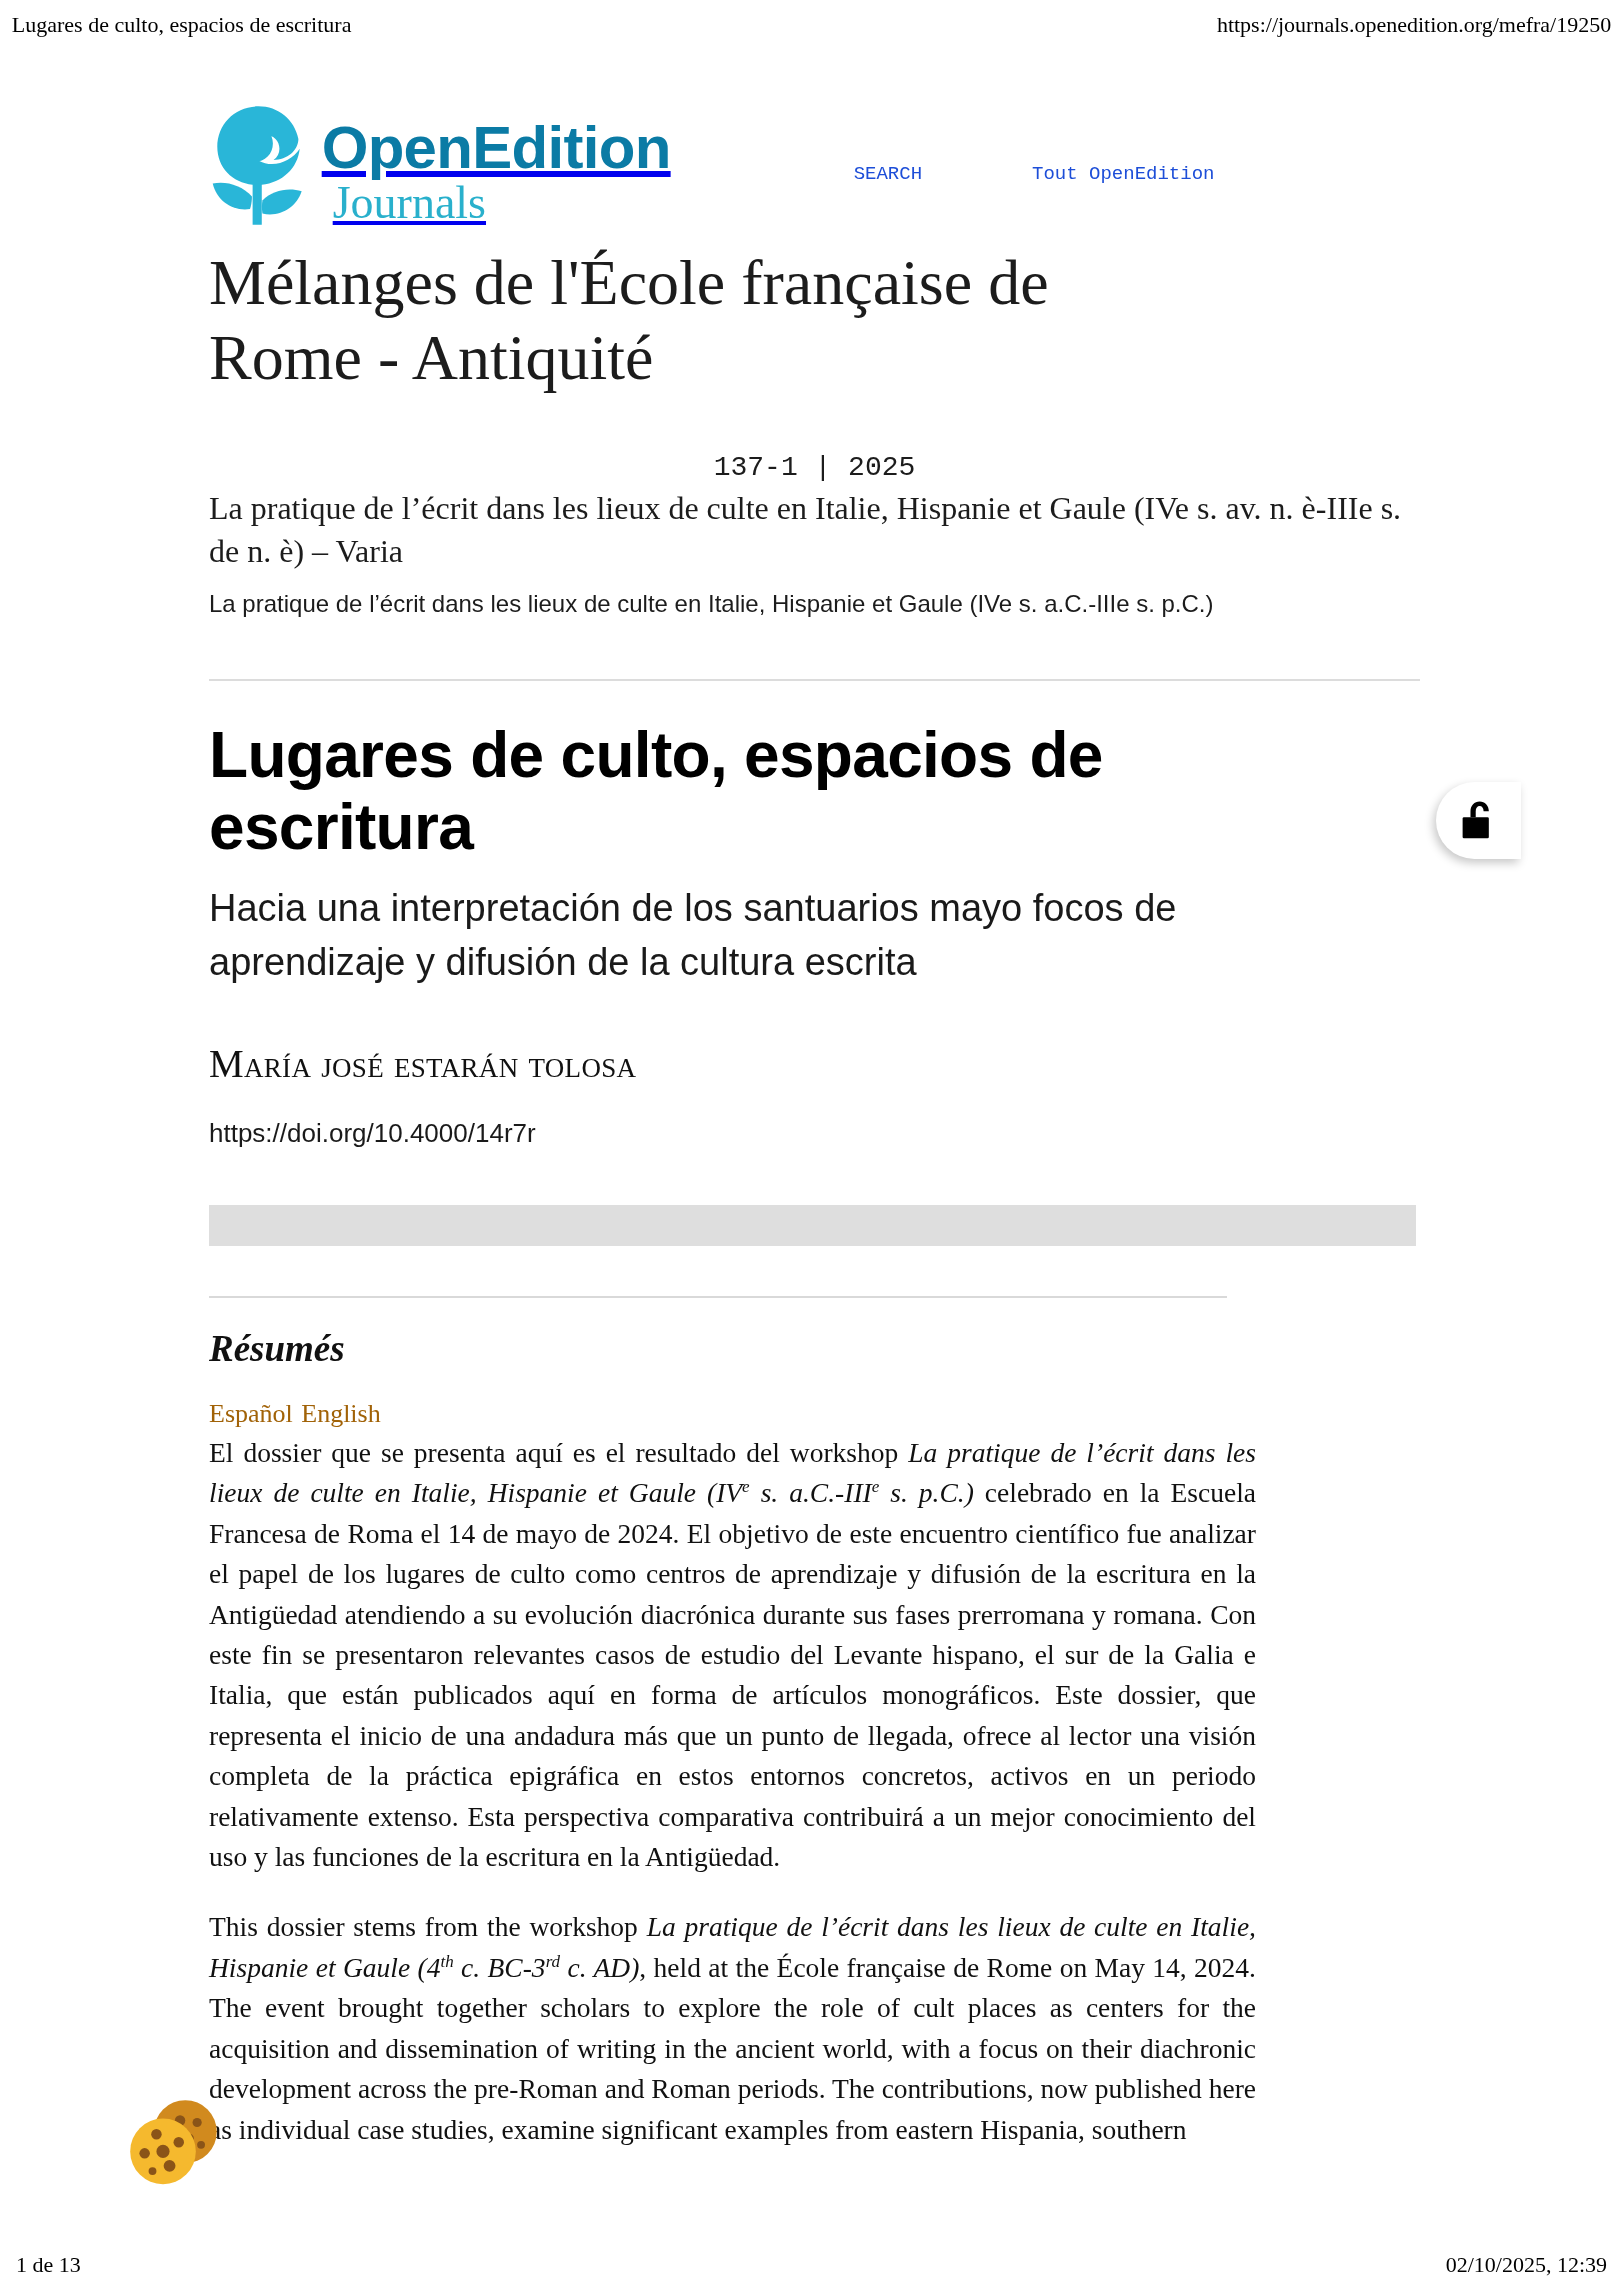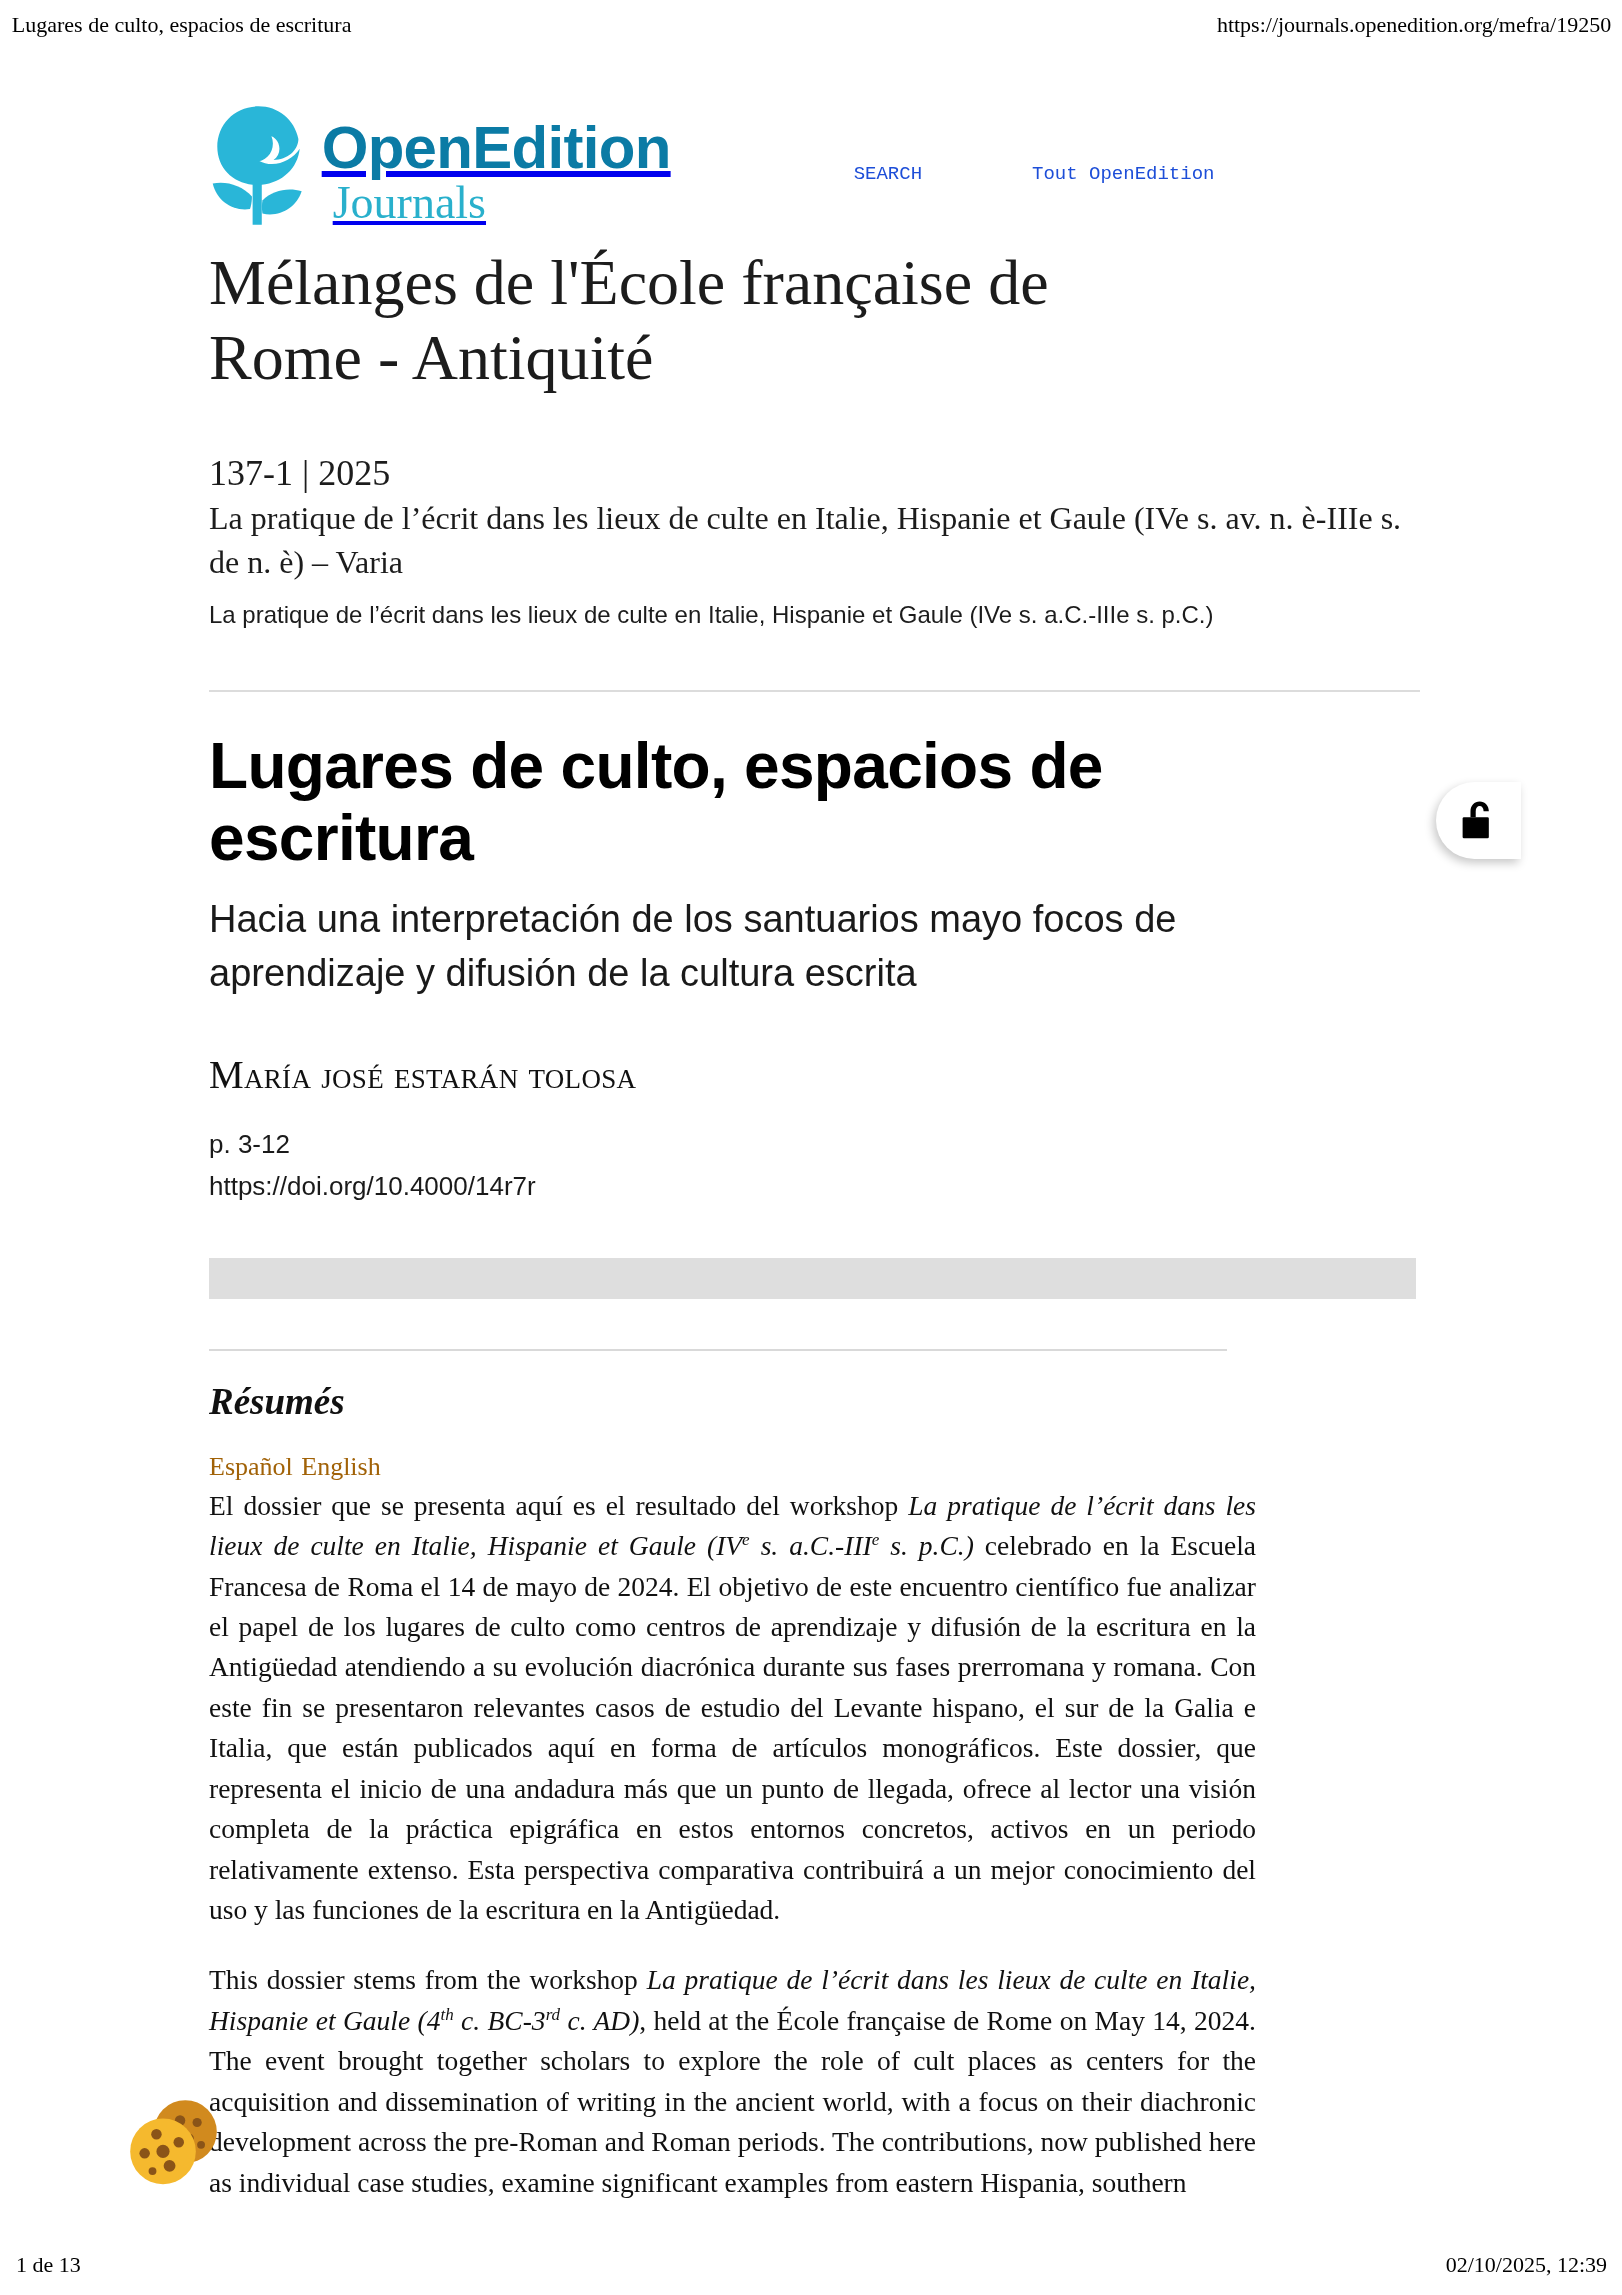--- a/index.html
+++ b/index.html
@@ -97,24 +97,25 @@
     margin: 14.4px 0 0 0;
     max-width: 851px;
     font-weight: normal;
   }
 
   
   .issue {
     margin-top: 54px;
   }
   .issue-num {
-    font-family: Liberation Serif, serif;
-    font-size: 36px;
+    font-family: Liberation Mono, monospace;
+    font-size: 28px;
     color: #1c1c1c;
     line-height: 1.35;
+    text-align: center;
   }
   .issue-name {
     font-family: "Liberation Serif", serif;
     font-size: 32px;
     line-height: 1.35;
     color: #1c1c1c;
     max-width: 1197px;
   }
   .issue-alt {
     font-family: "Liberation Sans", sans-serif;
@@ -281,21 +282,20 @@
     <div class="issue-alt">La pratique de l’écrit dans les lieux de culte en Italie, Hispanie et Gaule (IVe s. a.C.-IIIe s. p.C.)</div>
   </div>
 
   <hr class="rule" style="margin-top:58px">
 
   <div class="article">
     <h2 class="article-title">Lugares de culto, espacios de escritura</h2>
     <p class="article-sub">Hacia una interpretación de los santuarios mayo focos de aprendizaje y difusión de la cultura escrita</p>
     <div class="author">María José Estarán Tolosa</div>
     <div class="meta">
-      <div>p. 3-12</div>
       <div>https://doi.org/10.4000/14r7r</div>
     </div>
   </div>
 
   <div class="toolbar-placeholder"></div>
 
   <div class="abstract-wrap">
     <hr class="rule-short">
     <div class="abstract-heading">Résumés</div>
 

